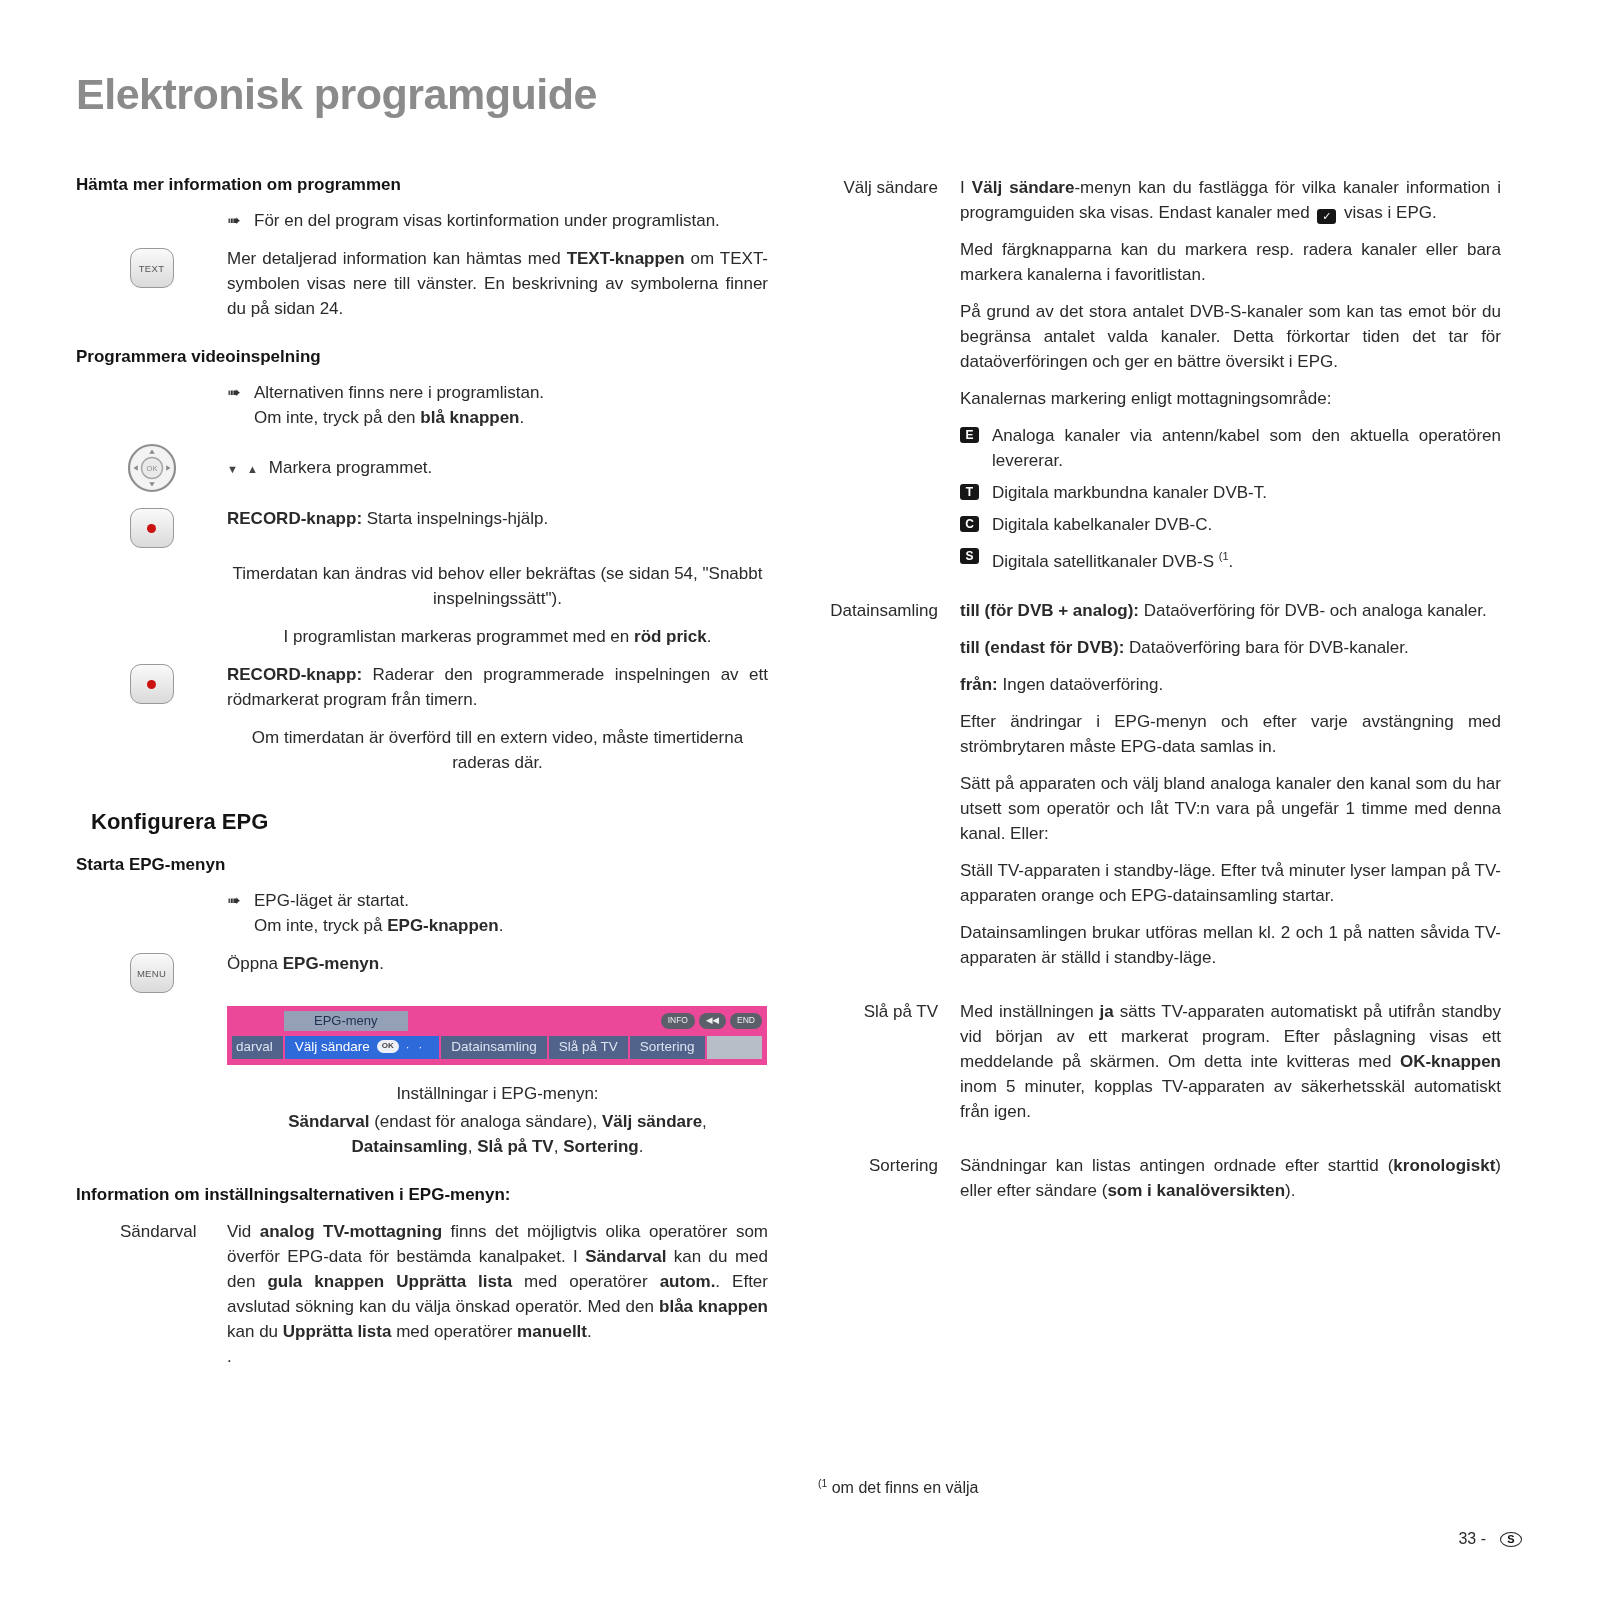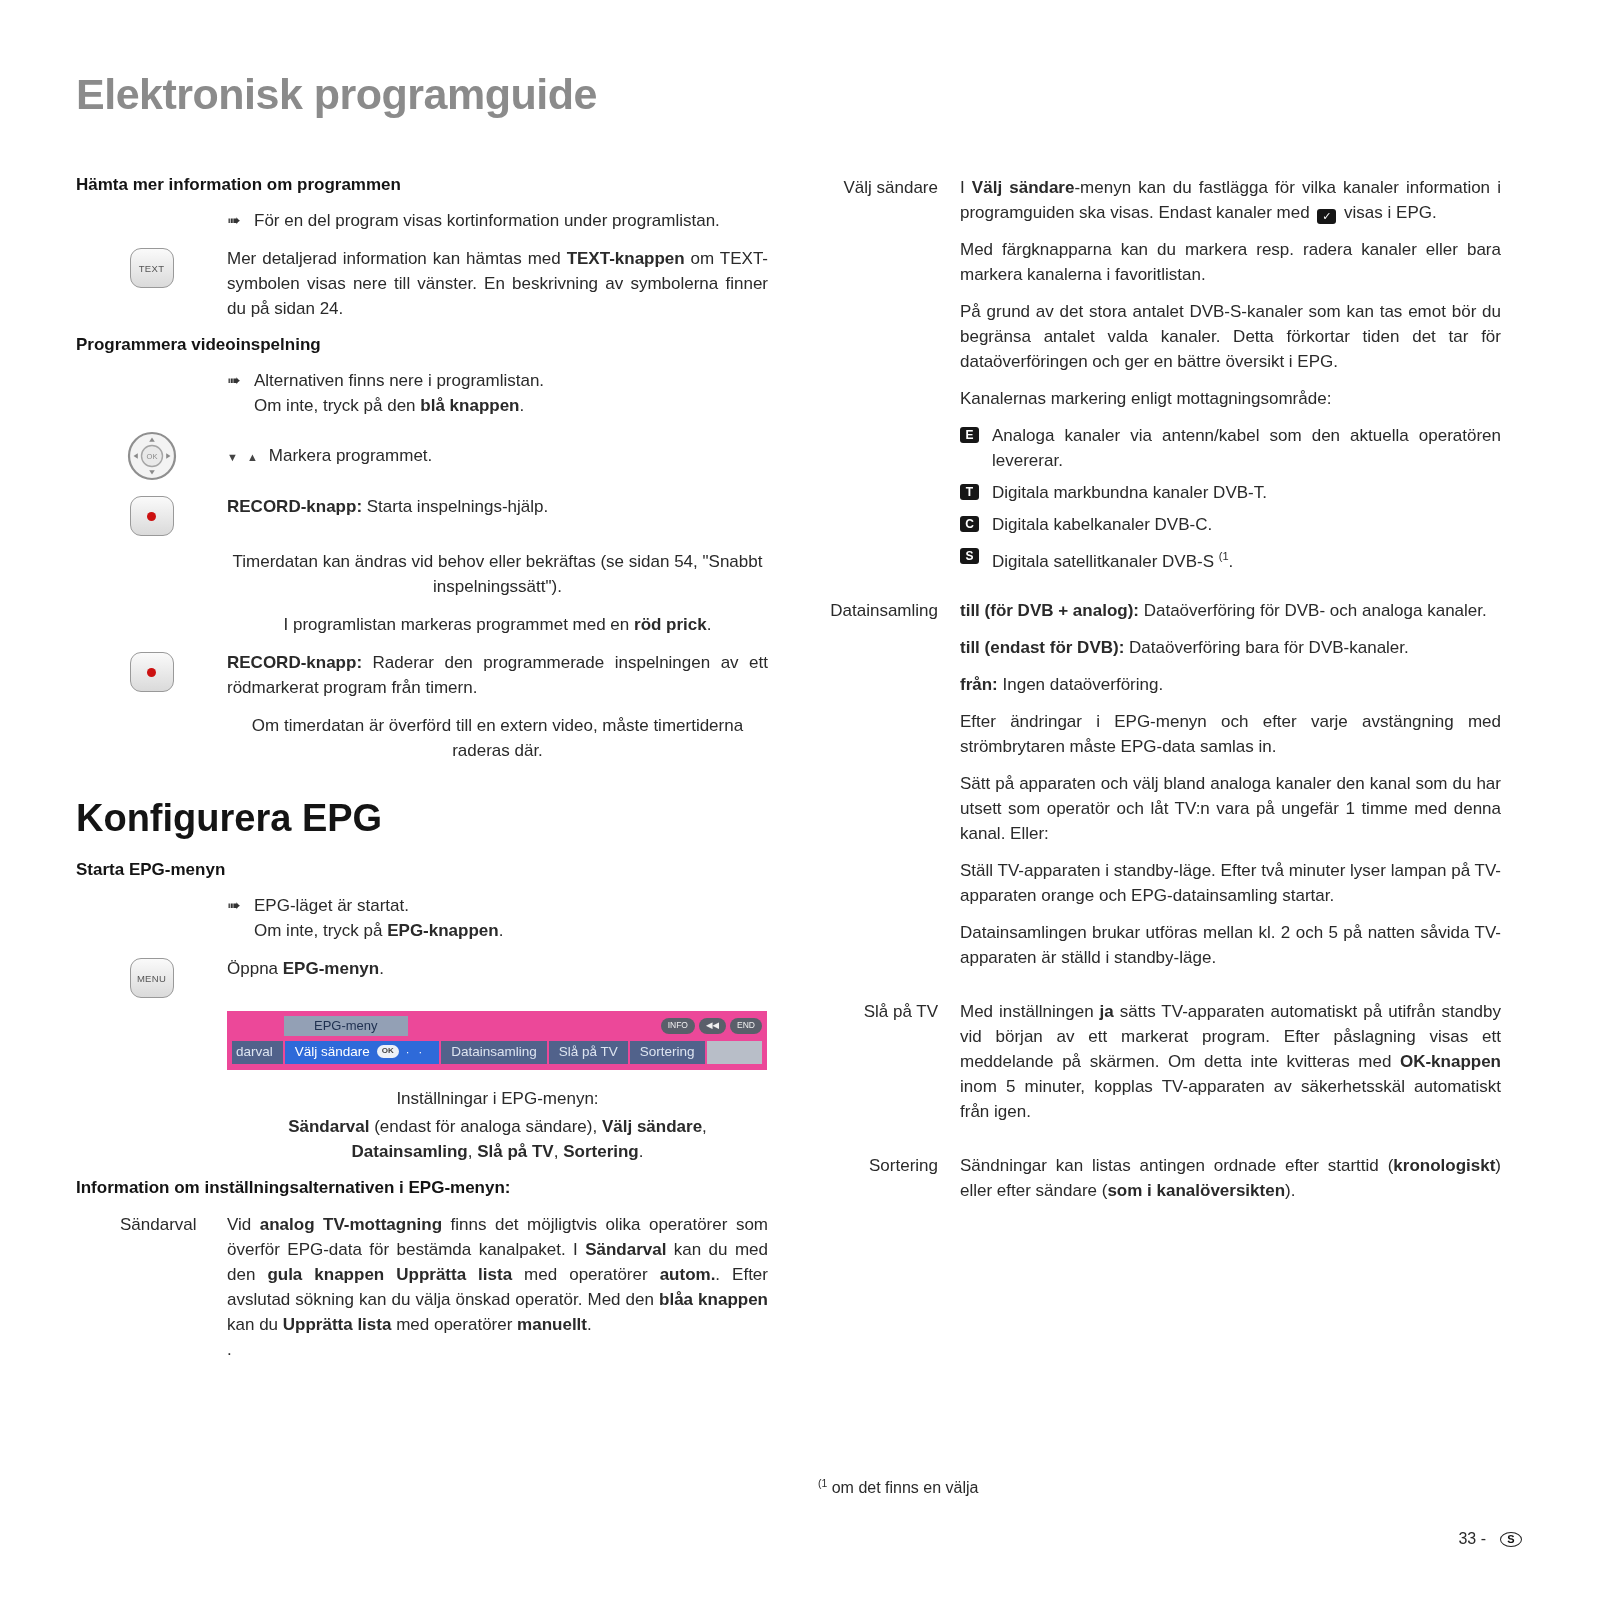--- a/index.html
+++ b/index.html
@@ -4,22 +4,22 @@
 <style>
   html,body{margin:0;padding:0;}
   body{width:1600px;height:1600px;background:#ffffff;font-family:"Liberation Sans","DejaVu Sans",sans-serif;color:#2a2a2a;}
   .page{position:relative;width:1600px;height:1600px;padding:70px 76px 0;box-sizing:border-box;overflow:hidden;}
   .title{font-size:43px;font-weight:bold;color:#8b8b8b;margin:0 0 56px 0;letter-spacing:-0.5px;}
   .columns{display:flex;gap:48px;align-items:flex-start;}
   .col-left{width:692px;flex:none;}
   .col-right{width:685px;flex:none;}
 
   .h3{font-size:17px;font-weight:bold;color:#141414;margin:0 0 13px 0;}
-  .h3.mt{margin-top:14px;}
-  .h2{font-size:38px;font-weight:bold;color:#141414;margin:34px 0 20px 0;}
+  .h3.mt{margin-top:26px;}
+  .h2{font-size:22px;font-weight:bold;color:#141414;margin:34px 0 20px 15px;}
 
   .row{display:flex;margin:0 0 13px 0;}
   .row.center{align-items:center;}
   .icon-cell{width:151px;flex:none;display:flex;justify-content:center;align-items:flex-start;padding-top:2px;}
   .row.center .icon-cell{align-items:center;padding-top:0;}
   .text{flex:1;font-size:17px;line-height:25px;}
   .just{text-align:justify;}
   .arrowline{display:flex;}
   .arrow{width:27px;flex:none;font-size:16px;color:#333;}
   .arrow-body{flex:1;}
@@ -234,21 +234,21 @@
 
       <div class="rsec">
         <div class="rlabel">Datainsamling</div>
         <div class="rbody">
           <p class="rp"><span class="b">till (för DVB + analog):</span><span> Dataöverföring för DVB- och analoga kanaler.</span></p>
           <p class="rp"><span class="b">till (endast för DVB):</span><span> Dataöverföring bara för DVB-kanaler.</span></p>
           <p class="rp"><span class="b">från:</span><span> Ingen dataöverföring.</span></p>
           <p class="rp"><span>Efter ändringar i EPG-menyn och efter varje avstängning med strömbrytaren måste EPG-data samlas in.</span></p>
           <p class="rp"><span>Sätt på apparaten och välj bland analoga kanaler den kanal som du har utsett som operatör och låt TV:n vara på ungefär 1 timme med denna kanal. Eller:</span></p>
           <p class="rp"><span>Ställ TV-apparaten i standby-läge. Efter två minuter lyser lampan på TV-apparaten orange och EPG-datainsamling startar.</span></p>
-          <p class="rp"><span>Datainsamlingen brukar utföras mellan kl. 2 och 5 på natten såvida TV-apparaten är ställd i standby-läge.</span></p>
+          <p class="rp"><span>Datainsamlingen brukar utföras mellan kl. 2 och 1 på natten såvida TV-apparaten är ställd i standby-läge.</span></p>
         </div>
       </div>
 
       <div class="rsec">
         <div class="rlabel">Slå på TV</div>
         <div class="rbody">
           <p class="rp"><span>Med inställningen </span><span class="b">ja</span><span> sätts TV-apparaten automatiskt på utifrån standby vid början av ett markerat program. Efter påslagning visas ett meddelande på skärmen. Om detta inte kvitteras med </span><span class="b">OK-knappen</span><span> inom 5 minuter, kopplas TV-apparaten av säkerhetsskäl automatiskt från igen.</span></p>
         </div>
       </div>
 

